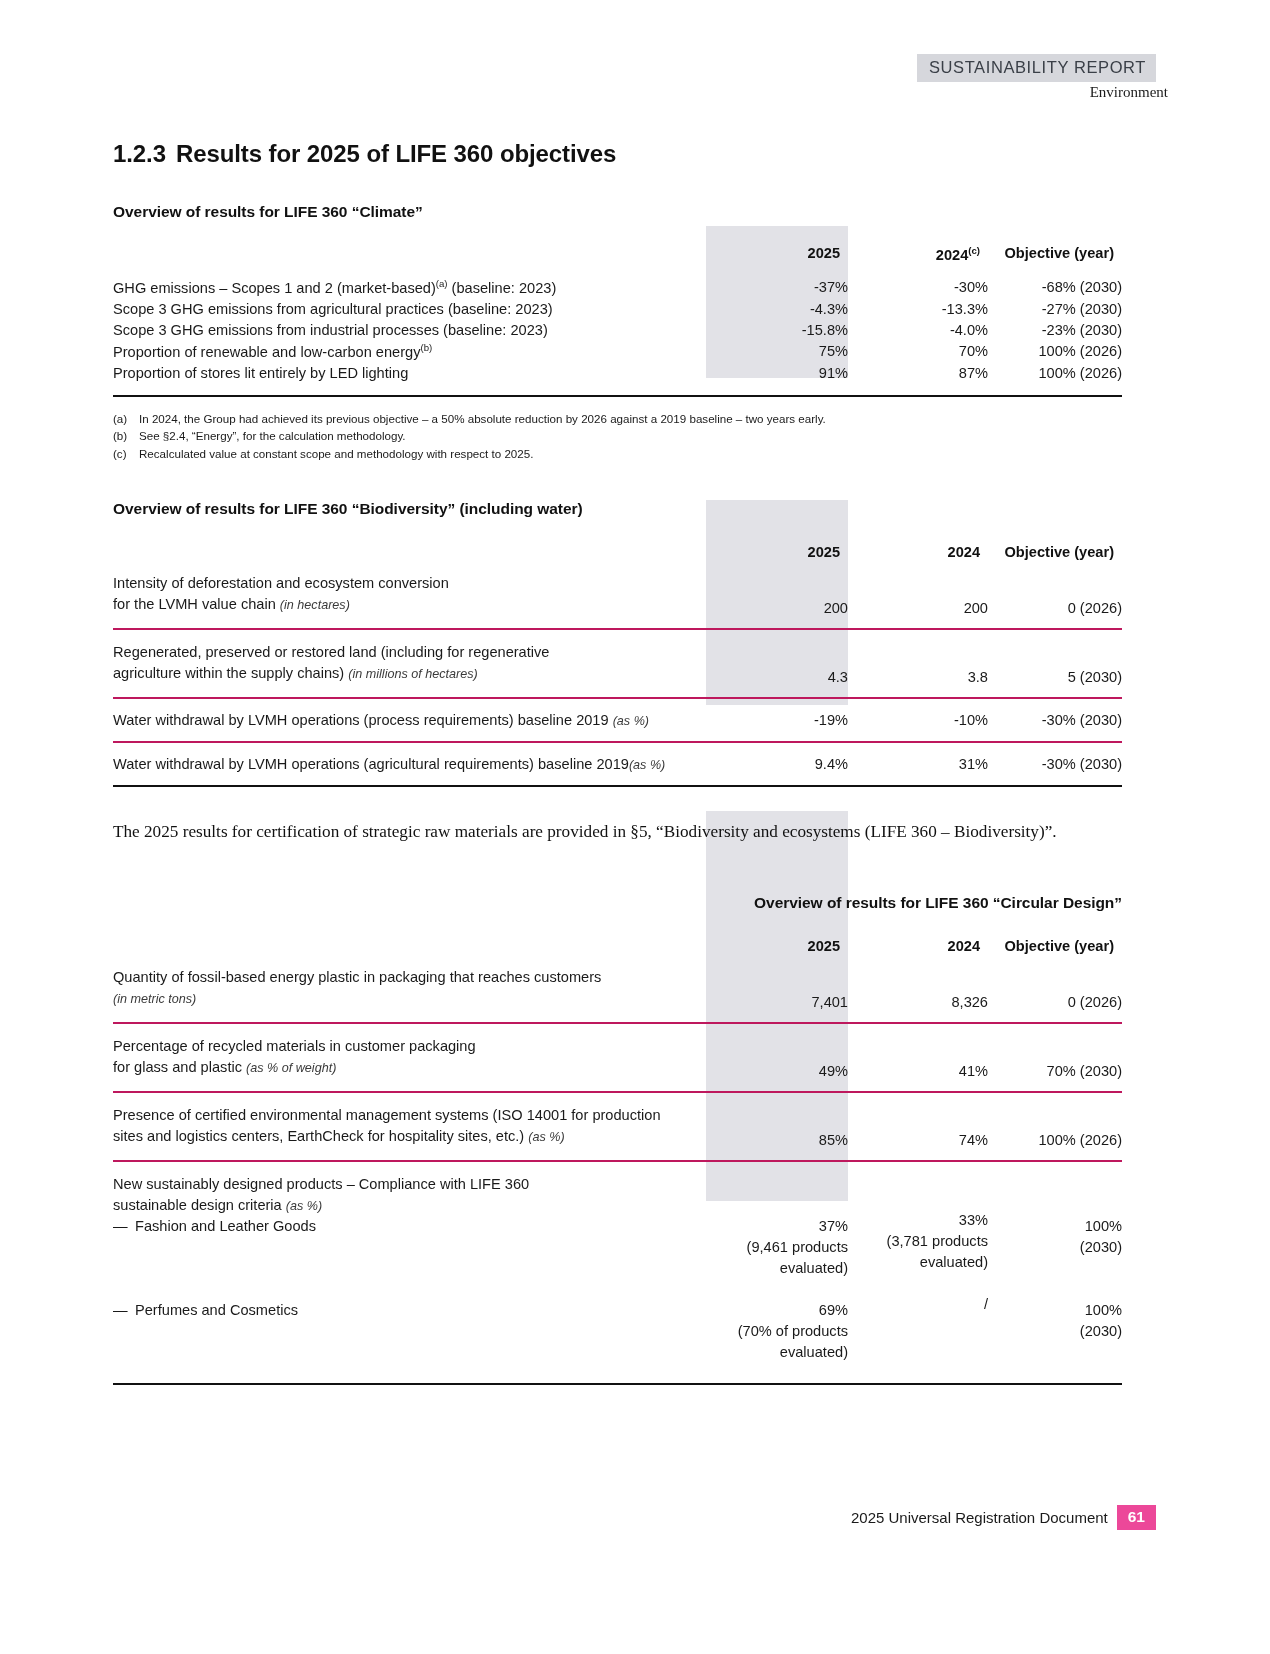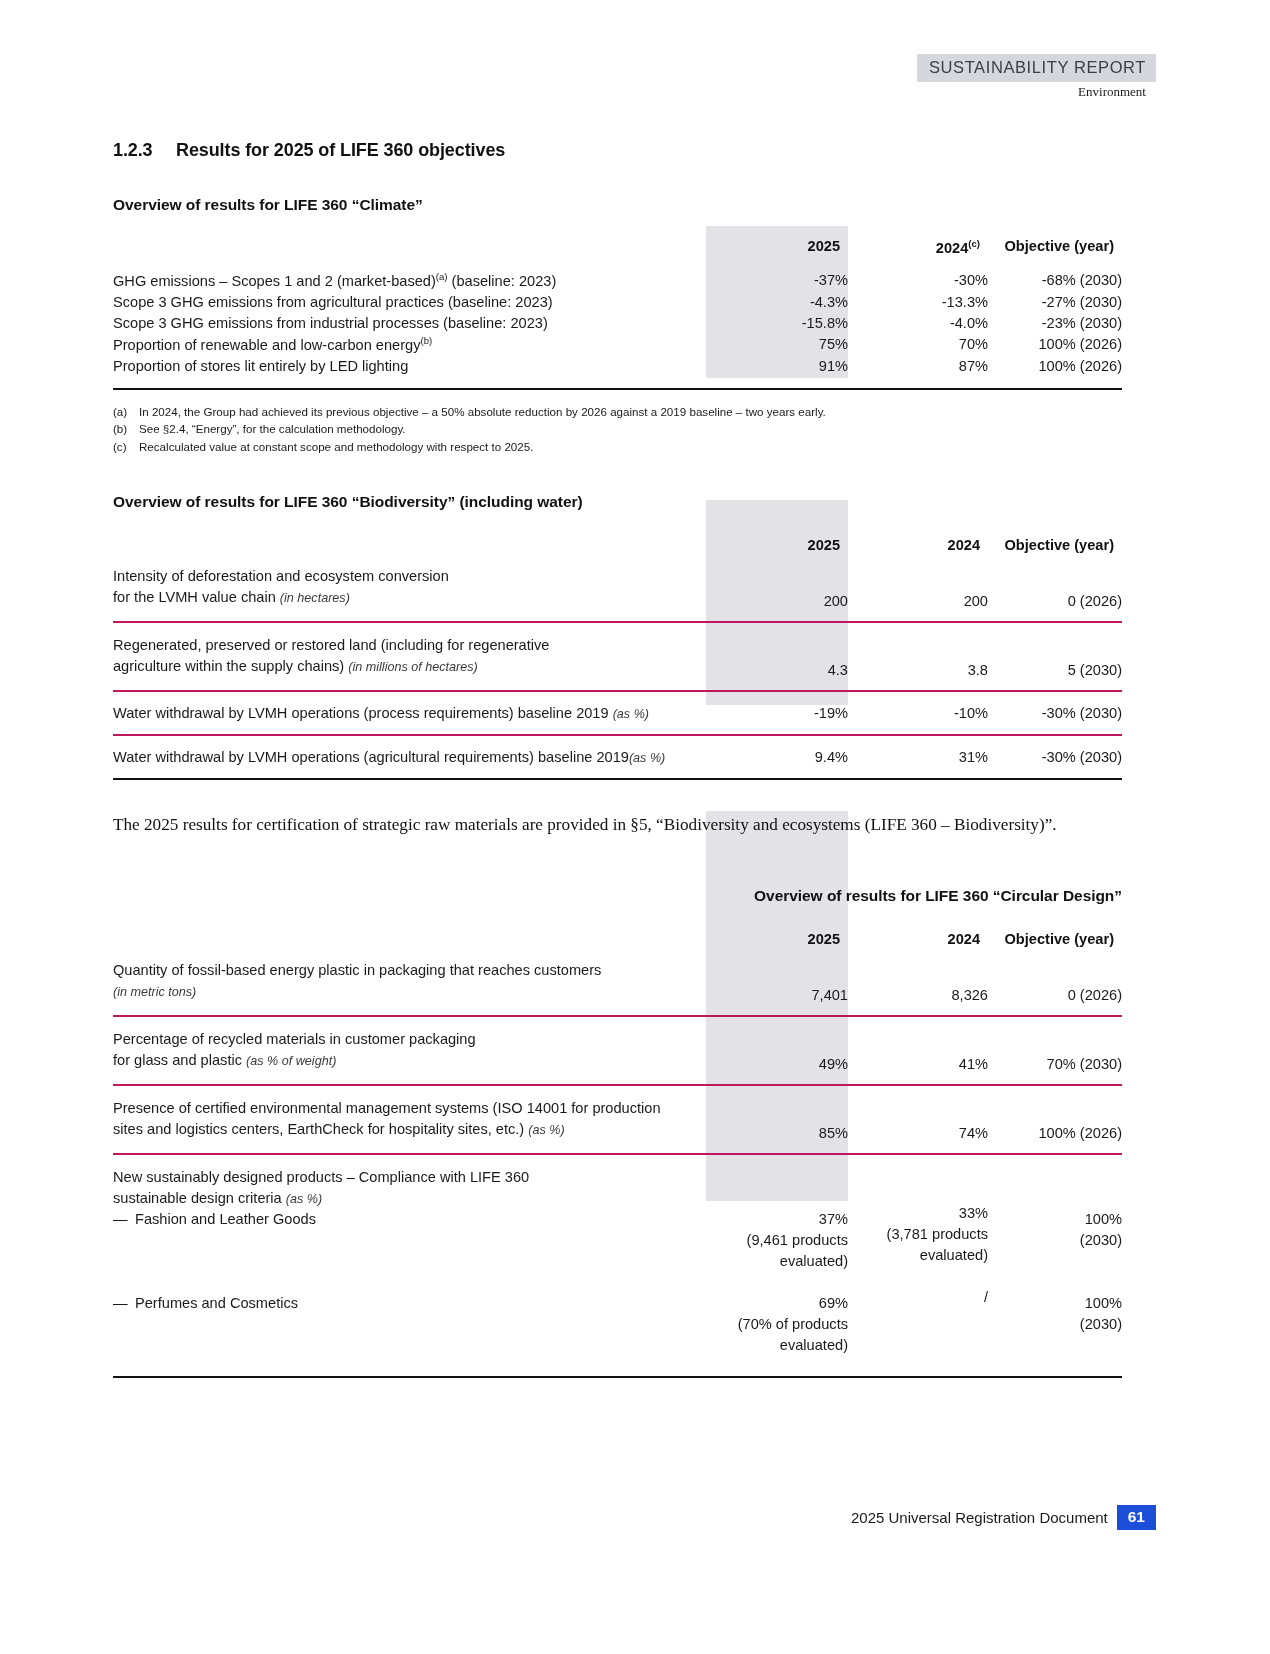--- a/index.html
+++ b/index.html
@@ -16,30 +16,30 @@
 
   
   .hdr-band {
     position:absolute; right:114px; top:54px;
     background:#d6d7dc; color:#3a3f47;
     font-size:16.5px; letter-spacing:.6px;
     padding:4px 10px 5px 12px;
     font-weight:400;
   }
   .hdr-sub {
-    position:absolute; right:124px; top:84px;
+    position:absolute; right:102px; top:84px;
     font-family:"Liberation Serif", serif;
-    font-size:13px; color:#1a1a1a;
+    font-size:15px; color:#1a1a1a;
   }
 
   
   .content { position:absolute; left:113px; top:0; width:1009px; }
 
   h2.sec {
-    font-size:18px; font-weight:bold; color:#111;
+    font-size:24px; font-weight:bold; color:#111;
     margin:0; padding:0; position:relative;
     letter-spacing:-0.1px;
   }
   .sec-num { display:inline-block; width:63px; }
 
   h3.sub {
     font-size:15.5px; font-weight:bold; color:#111;
     margin:0; letter-spacing:-0.05px;
   }
 
@@ -87,21 +87,21 @@
     font-size:17.2px; color:#111; line-height:1.3;
   }
 
   
   .footer {
     position:absolute; right:114px; bottom:124px;
     display:flex; align-items:center; gap:9px;
   }
   .footer .ftxt { font-size:15px; color:#1a1a1a;text-align:center; }
   .footer .pno {
-    background:#1d4ed8; color:#fff; font-size:15.5px; font-weight:bold;
+    background:#ec4899; color:#fff; font-size:15.5px; font-weight:bold;
     padding:3px 11px 4px 11px; min-width:38px; 
   }
 
   .dash { display:inline-block; width:22px; }
 </style>
 </head>
 <body>
 
 <div class="page">
 

